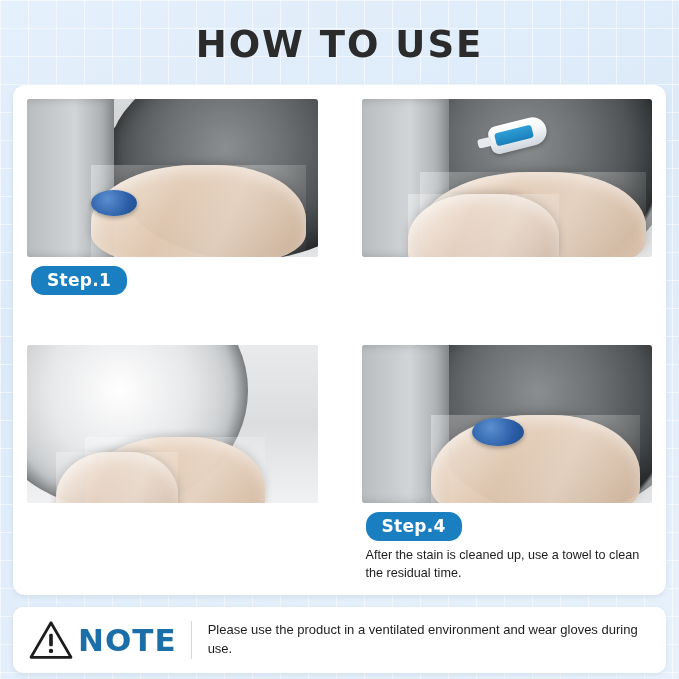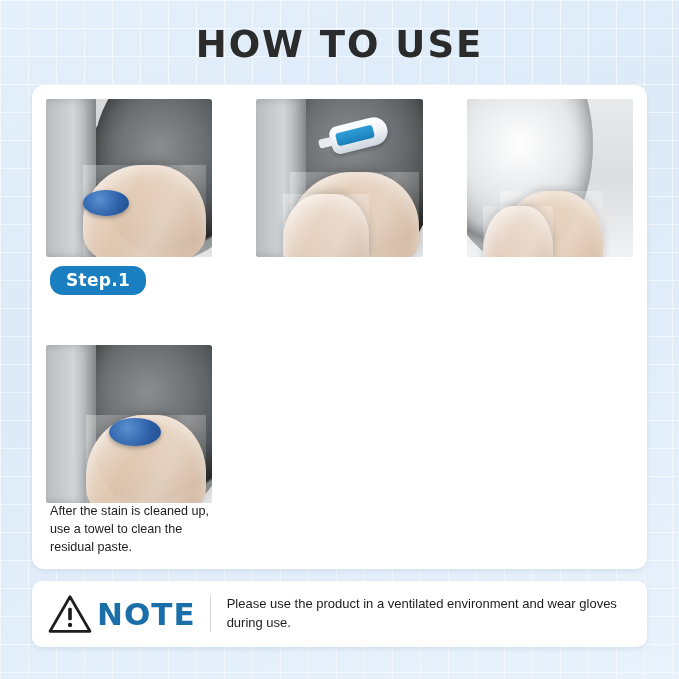--- a/index.html
+++ b/index.html
@@ -15,21 +15,21 @@
       repeating-linear-gradient(to bottom, rgba(255,255,255,0.55) 0px, rgba(255,255,255,0.55) 1px, transparent 1px, transparent 28px),
       linear-gradient(160deg, #e4f0fb 0%, #dceaf8 40%, #e8f2fc 100%);
     overflow: hidden;
   }
 
   .page {
     position: relative;
     width: 679px;
     height: 679px;
     box-sizing: border-box;
-    padding: 0 32px;
+    padding: 0 13px;
   }
 
   
   .title {
     text-align: center;
     font-size: 37px;
     line-height: 1;
     font-weight: bold;
     letter-spacing: 2px;
     color: #2b2b2b;
@@ -41,21 +41,21 @@
   .steps-card {
     background: #ffffff;
     border-radius: 12px;
     box-shadow: 0 2px 5px rgba(60,90,120,0.10);
     padding: 14px 14px 12px 14px;
     box-sizing: border-box;
   }
 
   .steps-grid {
     display: grid;
-    grid-template-columns: 1fr 1fr 1fr;
+    grid-template-columns: 1fr 1fr;
     column-gap: 14px;
     row-gap: 8px;
     gap: 44px;
   }
 
   .step {
     display: flex;
     flex-direction: column;
   }
 
@@ -297,21 +297,24 @@
       </div>
 
       <div class="step">
         <div class="photo">
           <div class="washer washer-v4"></div>
           <div class="hands" style="right:4%; bottom:-10%; width:72%; height:66%;">
             <div class="glove-sheen"></div>
           </div>
           <div class="blue-blob" style="left:38%; top:46%; width:52px; height:28px;"></div>
         </div>
-        <div class="step-text">After the stain is cleaned up, use a towel to clean the residual paste.</div>
+        <div class="step-badge-row">
+          <span class="step-badge">Step.4</span>
+        </div>
+        <div class="step-text">After the stain is cleaned up, use a towel to clean the residual time.</div>
       </div>
 
     </div>
   </div>
 
   <div class="note-card">
     <div class="note-left">
       <svg class="warn-icon" viewBox="0 0 48 44">
         <path d="M24 3 L46 41 L2 41 Z" fill="none" stroke="#1d1d1d" stroke-width="3" stroke-linejoin="round"></path>
         <rect x="22" y="15" width="4" height="14" rx="1.6" fill="#1d1d1d"></rect>

